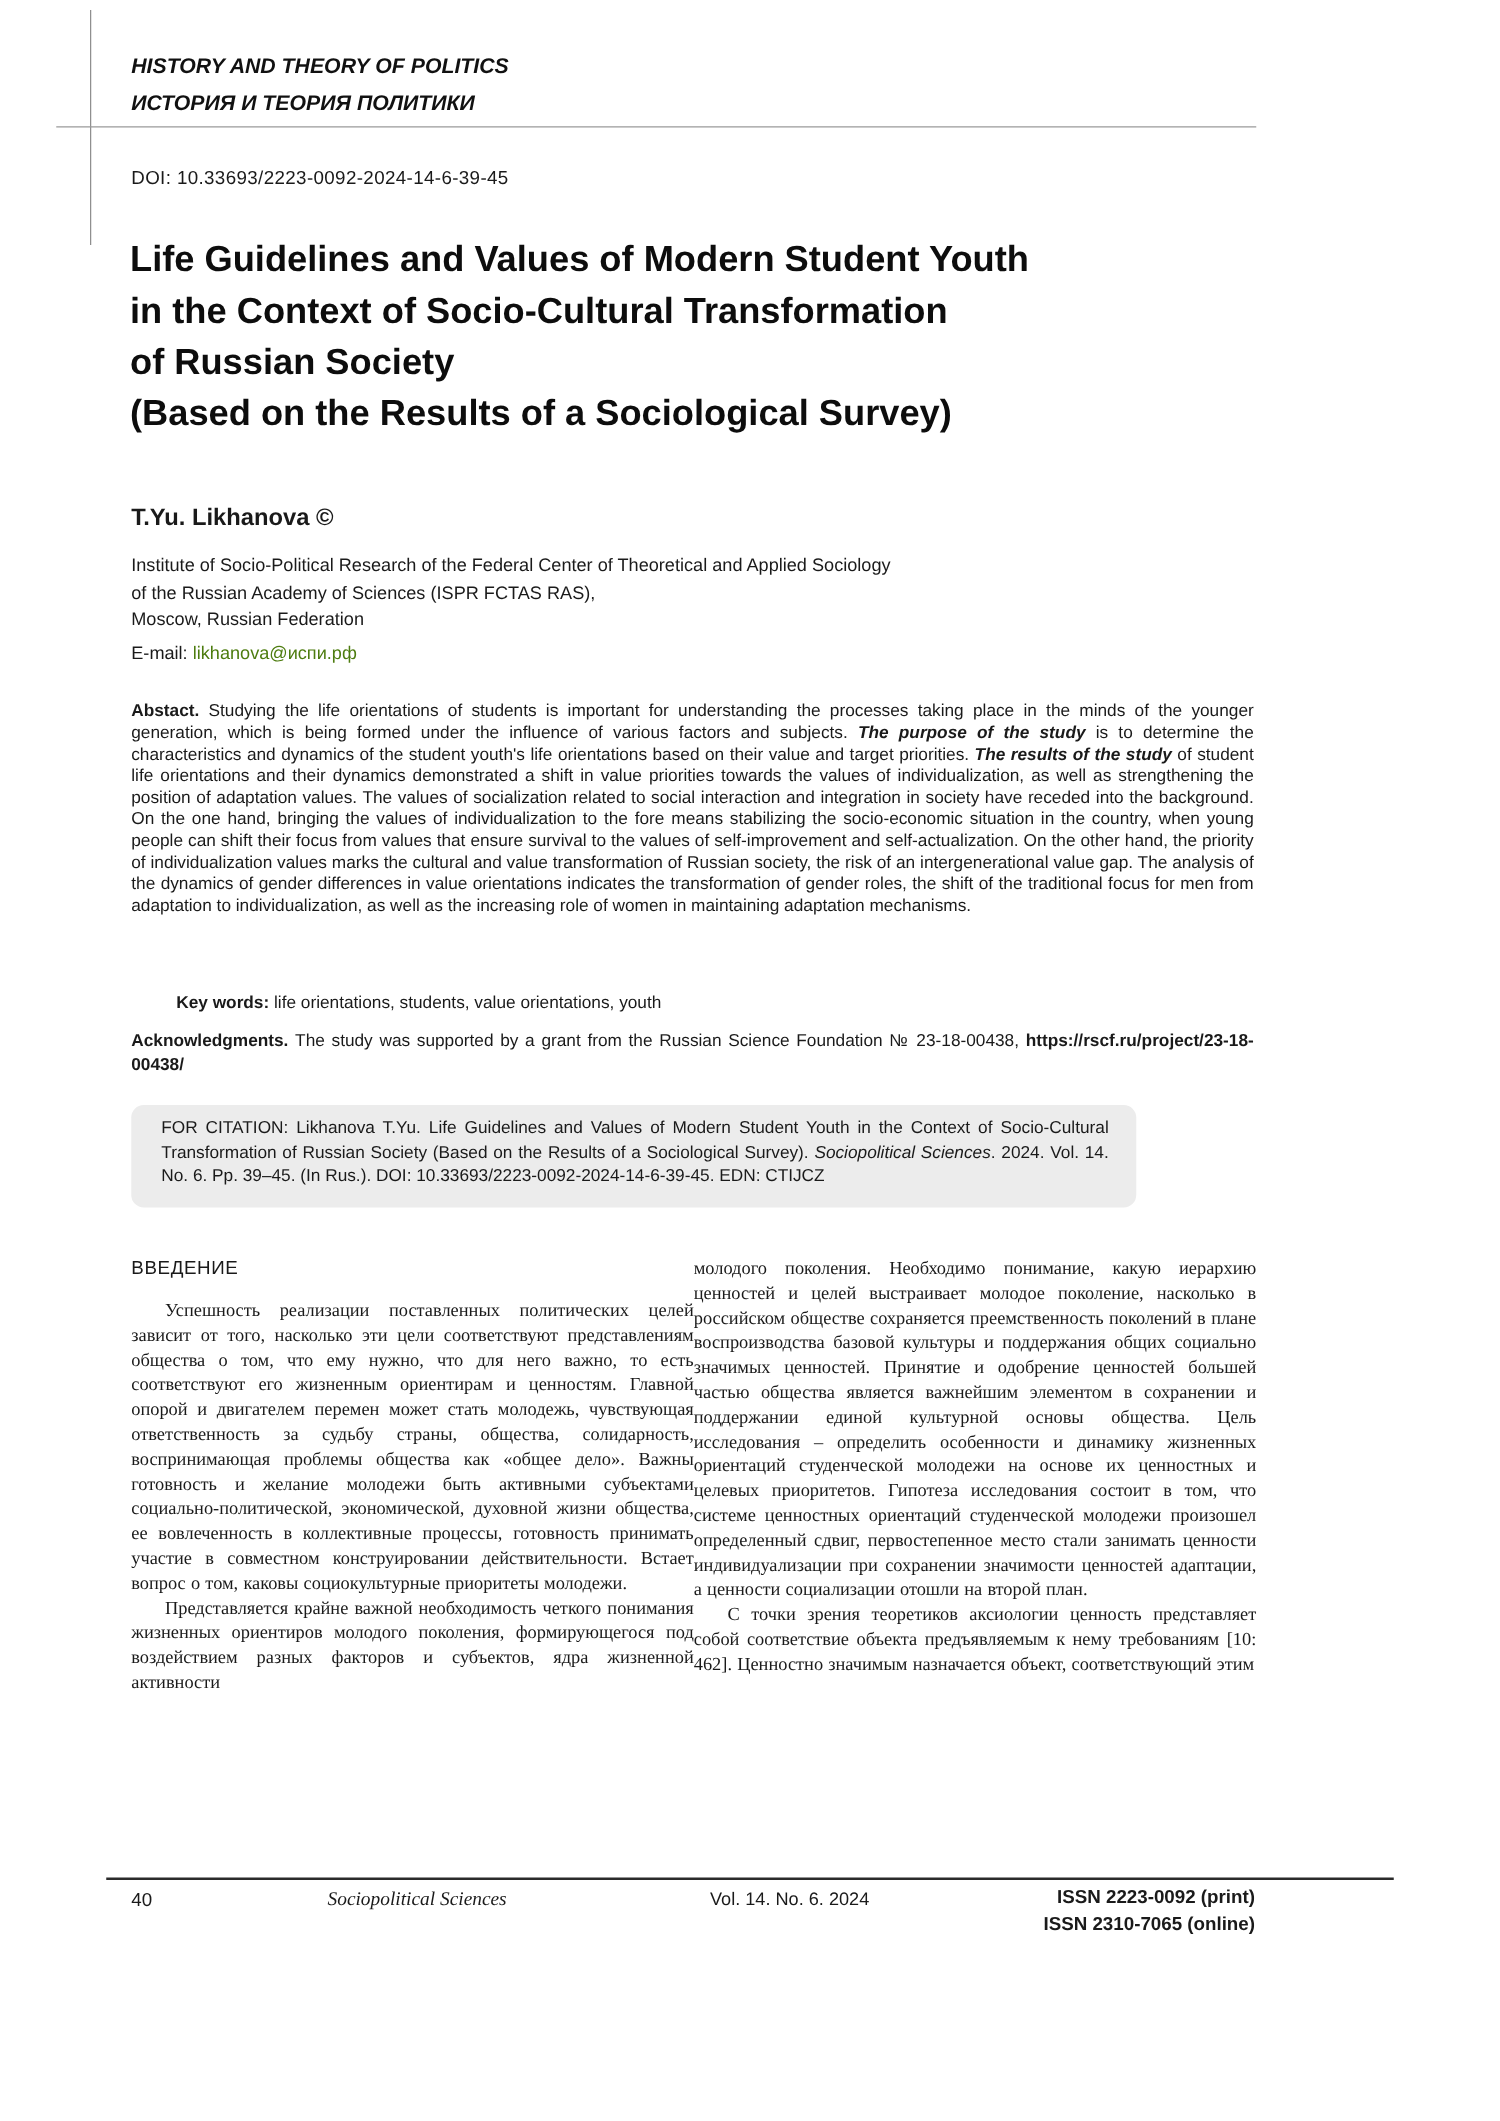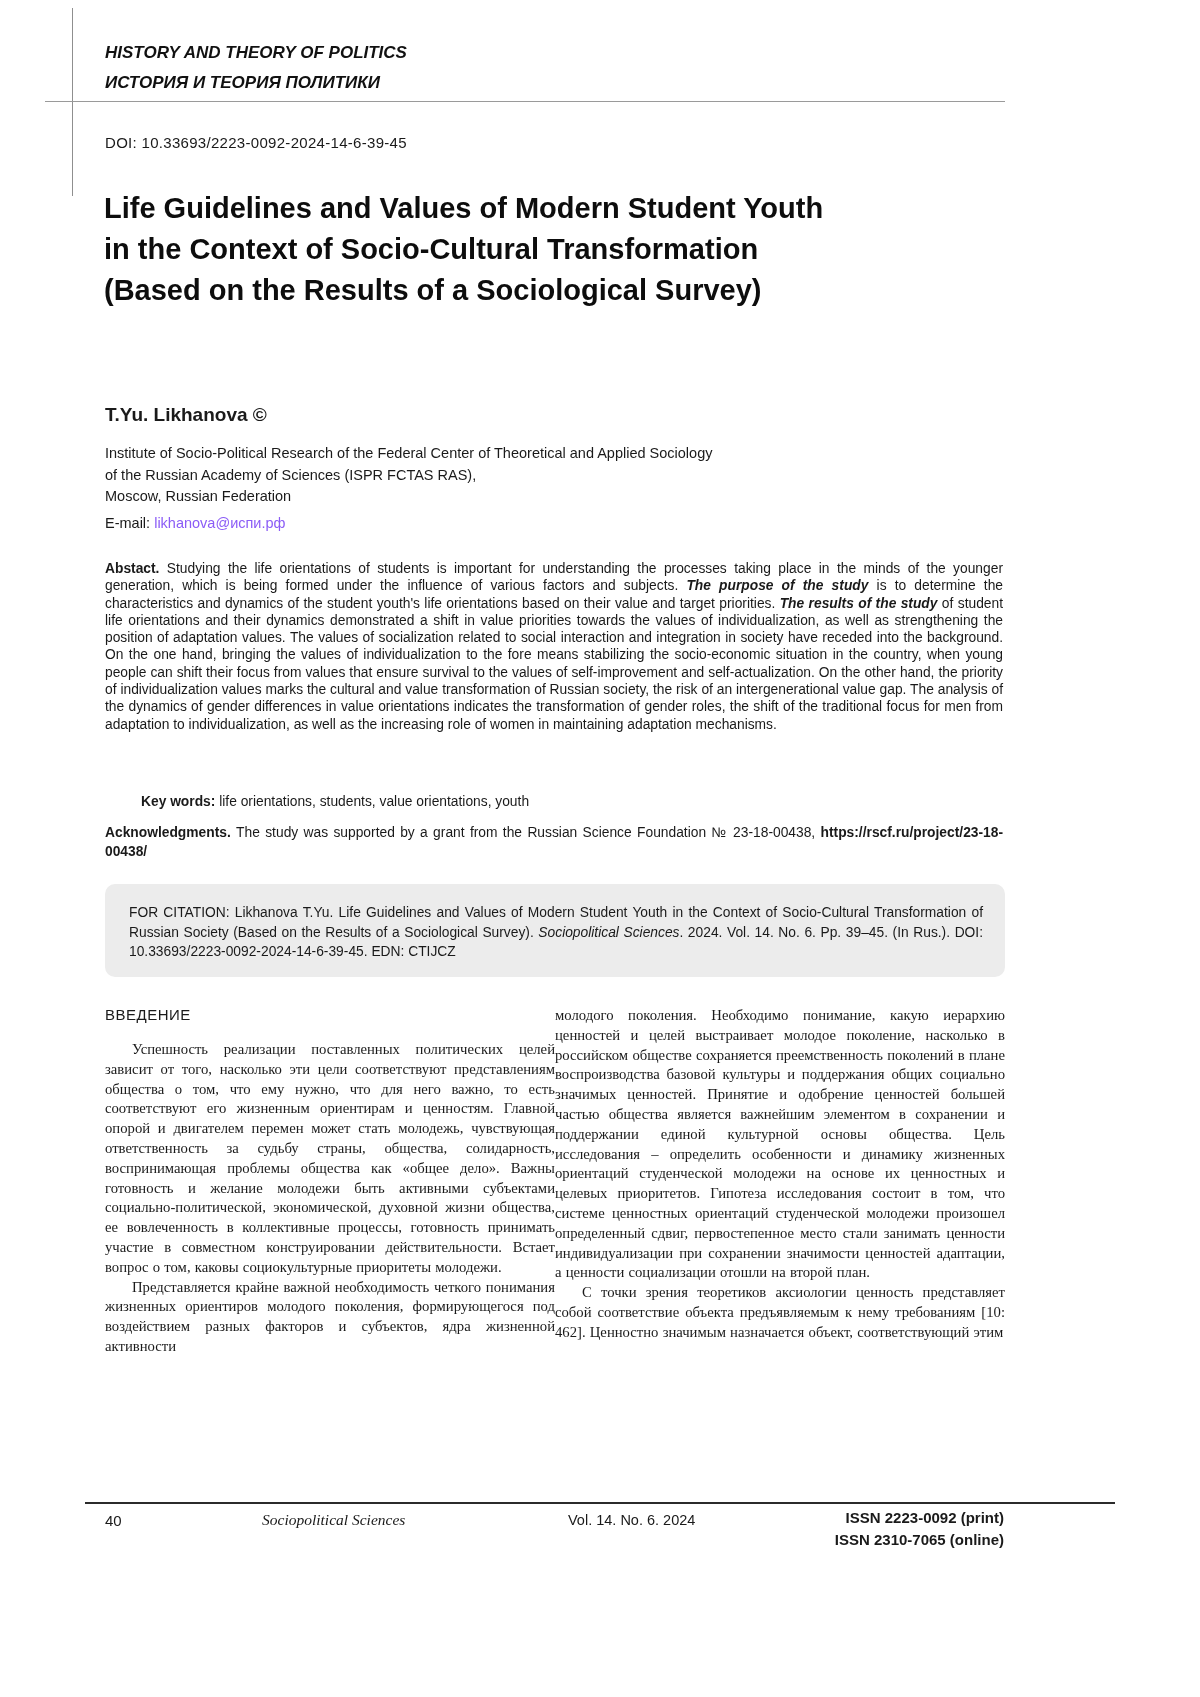--- a/index.html
+++ b/index.html
@@ -60,21 +60,21 @@
     position: absolute;
     left: 105px; top: 443px;
     font-size: 14.5px;
     line-height: 21.5px;
   }
   .email-line {
     position: absolute;
     left: 105px; top: 515px;
     font-size: 14.5px;
   }
-  .email-link { color: #8b5cf6; text-decoration: none; }
+  .email-link { color: #4d7c0f; text-decoration: none; }
   .abstract {
     position: absolute;
     left: 105px; top: 560px;
     width: 898px;
     font-size: 13.8px;
     line-height: 17.3px;
     text-align: justify;
   }
   .keywords {
     position: absolute;
@@ -88,23 +88,23 @@
     position: absolute;
     left: 105px; top: 823px;
     width: 898px;
     font-size: 13.8px;
     line-height: 19px;
     text-align: justify;
   }
   .citation-box {
     position: absolute;
     left: 105px; top: 884px;
-    width: 900px;
+    width: 804px;
     border-radius: 10px;
-    padding: 19px 22px 15px 24px;
+    padding: 8px 22px 15px 24px;
     font-size: 13.8px;
     line-height: 19.5px;
     text-align: justify;
   }
   .columns {
     position: absolute;
     left: 105px; top: 1006px;
     width: 900px;
     display: flex;
   }
@@ -171,20 +171,21 @@
     <div>ИСТОРИЯ И ТЕОРИЯ ПОЛИТИКИ</div>
   </div>
 
   <div class="header-rule"></div>
 
   <div class="doi">DOI: 10.33693/2223-0092-2024-14-6-39-45</div>
 
   <h1 class="title">
     <div>Life Guidelines and Values of Modern Student Youth</div>
     <div>in the Context of Socio-Cultural Transformation</div>
+    <div>of Russian Society</div>
     <div>(Based on the Results of a Sociological Survey)</div>
   </h1>
 
   <div class="author">T.Yu. Likhanova ©</div>
 
   <div class="affiliation">
     <div>Institute of Socio-Political Research of the Federal Center of Theoretical and Applied Sociology</div>
     <div>of the Russian Academy of Sciences (ISPR FCTAS RAS),</div>
     <div>Moscow, Russian Federation</div>
   </div>

